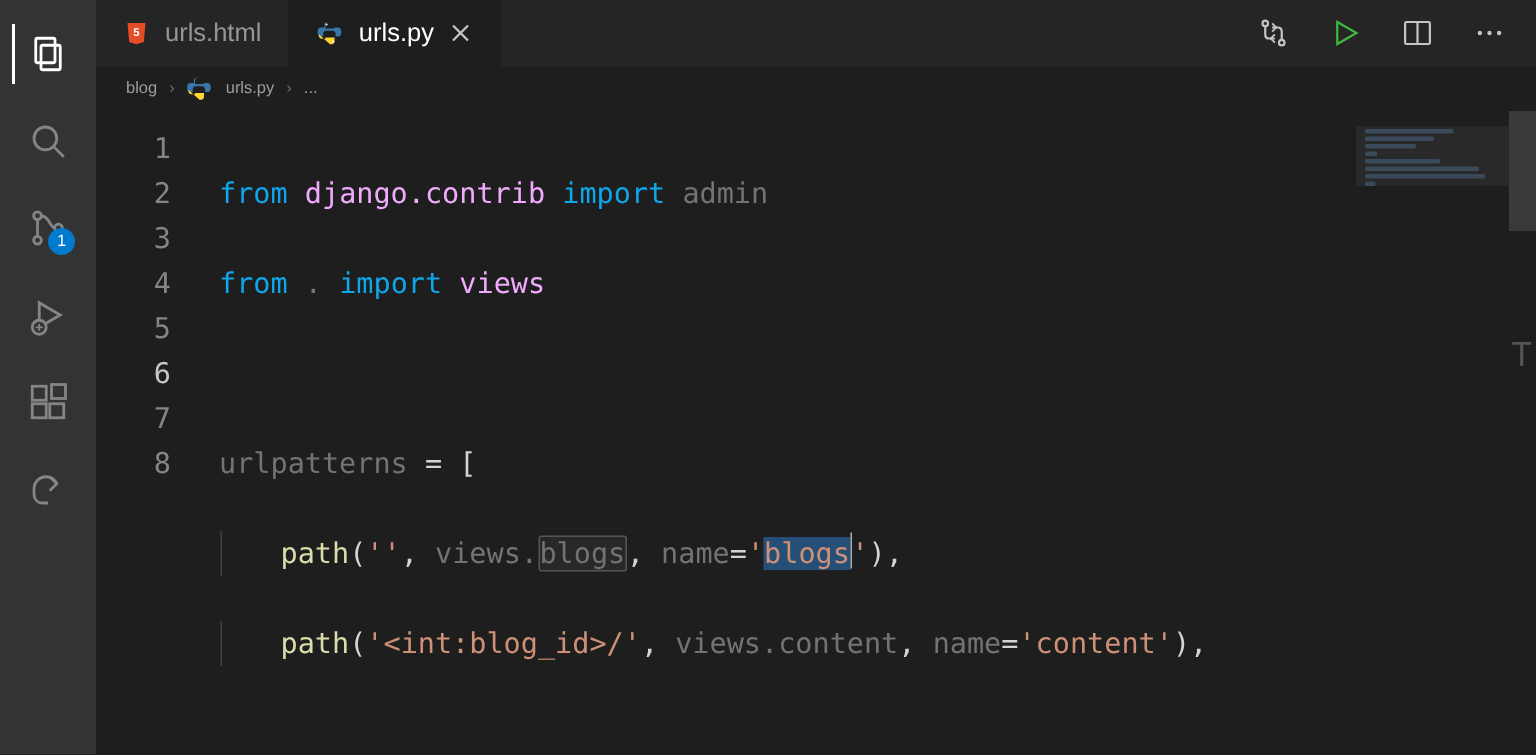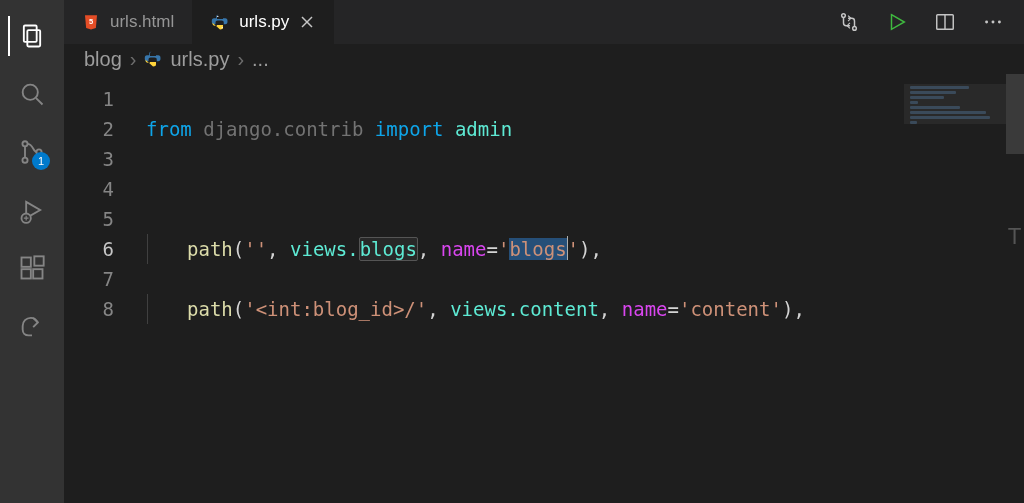--- a/index.html
+++ b/index.html
@@ -22,34 +22,34 @@
   .tab.active { background:#1e1e1e; color:#ffffff; }
   .tab .tabicon { width:18px; height:18px; display:inline-flex; }
   .tab .close { width:16px; height:16px; color:#c5c5c5; }
   .tabspacer { flex:1; }
   .tabactions { display:flex; align-items:center; gap:22px; padding-right:18px; color:#c5c5c5;}
   .tabactions .act { width:26px; height:26px; display:flex; align-items:center; justify-content:center; cursor:pointer;}
   .tabactions svg { width:22px; height:22px; stroke:currentColor; fill:none; stroke-width:1.6;}
   .tabactions .run svg { stroke:#3fb93f; }
 
   
-  .crumbs { height:30px; display:flex; align-items:center; gap:8px; padding-left:20px; font-size:20px; color:#9d9d9d;}
+  .crumbs { height:30px; display:flex; align-items:center; gap:8px; padding-left:20px; font-size:11px; color:#9d9d9d;}
   .crumbs .sep { color:#6e6e6e; }
   .crumbs .cicon { width:18px; height:18px; display:inline-flex; }
 
   
   .editorwrap { flex:1; display:flex; background:#1e1e1e; position:relative; min-height:0;}
   .gutter { width:70px; text-align:right; padding:10px 20px 0 0; font-family:Menlo,Consolas,monospace; font-size:19px; line-height:30px; color:#858585; user-select:none;}
   .gutter .cur { color:#c6c6c6; }
   .code { flex:1; padding:10px 0 0 12px; font-family:Menlo,Consolas,monospace; font-size:19px; line-height:30px; white-space:pre; color:#d4d4d4;}
   .k-import { color:#0ea5e9; }
-  .k-mod { color:#737373; }
-  .k-id { color:#5eead4;text-align:right; }
+  .k-mod { color:#f0abfc; }
+  .k-id { color:#737373;text-align:right; }
   .k-func { color:#dcdcaa; }
-  .k-arg { color:#d946ef; }
+  .k-arg { color:#737373; }
   .k-str { color:#ce9178; }
   .k-punct { color:#d4d4d4; }
   .k-assign { color:#d4d4d4; }
   .indent-guide { display:inline-block; border-left:1px solid #404040; margin-left:1px; padding-left:39px; height:30px; vertical-align:top;}
   .sel { background:#264f78; }
   .wordhl { border:1px solid #555; border-radius:2px; padding:0 0px; background:rgba(100,100,100,.15);}
   .cursor-line { display:inline-block; border-left:1px solid #aeafad; height:24px; vertical-align:-4px;}
 
   .minimap { width:120px; position:relative; background:#1e1e1e;}
   .minimap .mini-slider { position:absolute; top:10px; left:0; right:0; height:40px; background:rgba(255,255,255,0.05);}
@@ -198,21 +198,23 @@
         <div>2</div>
         <div>3</div>
         <div>4</div>
         <div>5</div>
         <div class="cur">6</div>
         <div>7</div>
         <div>8</div>
       </div>
       <div class="code">
 <div><span class="k-import">from</span> <span class="k-mod">django.contrib</span> <span class="k-import">import</span> <span class="k-id">admin</span></div>
+<div><span class="k-import">from</span> <span class="k-id">.</span> <span class="k-import">import</span> <span class="k-mod">views</span></div>
 <div> </div>
+<div><span class="k-id">urlpatterns</span><span class="k-assign"> = </span><span class="k-punct">[</span></div>
 <div><span class="indent-guide"></span><span class="k-func">path</span><span class="k-punct">(</span><span class="k-str">''</span><span class="k-punct">, </span><span class="k-id">views.</span><span class="k-id wordhl">blogs</span><span class="k-punct">, </span><span class="k-arg">name</span><span class="k-punct">=</span><span class="k-str">'</span><span class="k-str sel">blogs</span><span class="cursor-line"></span><span class="k-str">'</span><span class="k-punct">)</span><span class="k-punct">,</span></div>
 <div><span class="indent-guide"></span><span class="k-func">path</span><span class="k-punct">(</span><span class="k-str">'&lt;int:blog_id&gt;/'</span><span class="k-punct">, </span><span class="k-id">views.</span><span class="k-id">content</span><span class="k-punct">, </span><span class="k-arg">name</span><span class="k-punct">=</span><span class="k-str">'content'</span><span class="k-punct">)</span><span class="k-punct">,</span></div>
 
       </div>
       <div class="minimap">
         <div class="mini-slider"></div>
         <div class="mini-lines">
           <div class="ml a"></div>
             <div class="ml b"></div>
             <div class="ml c"></div>

